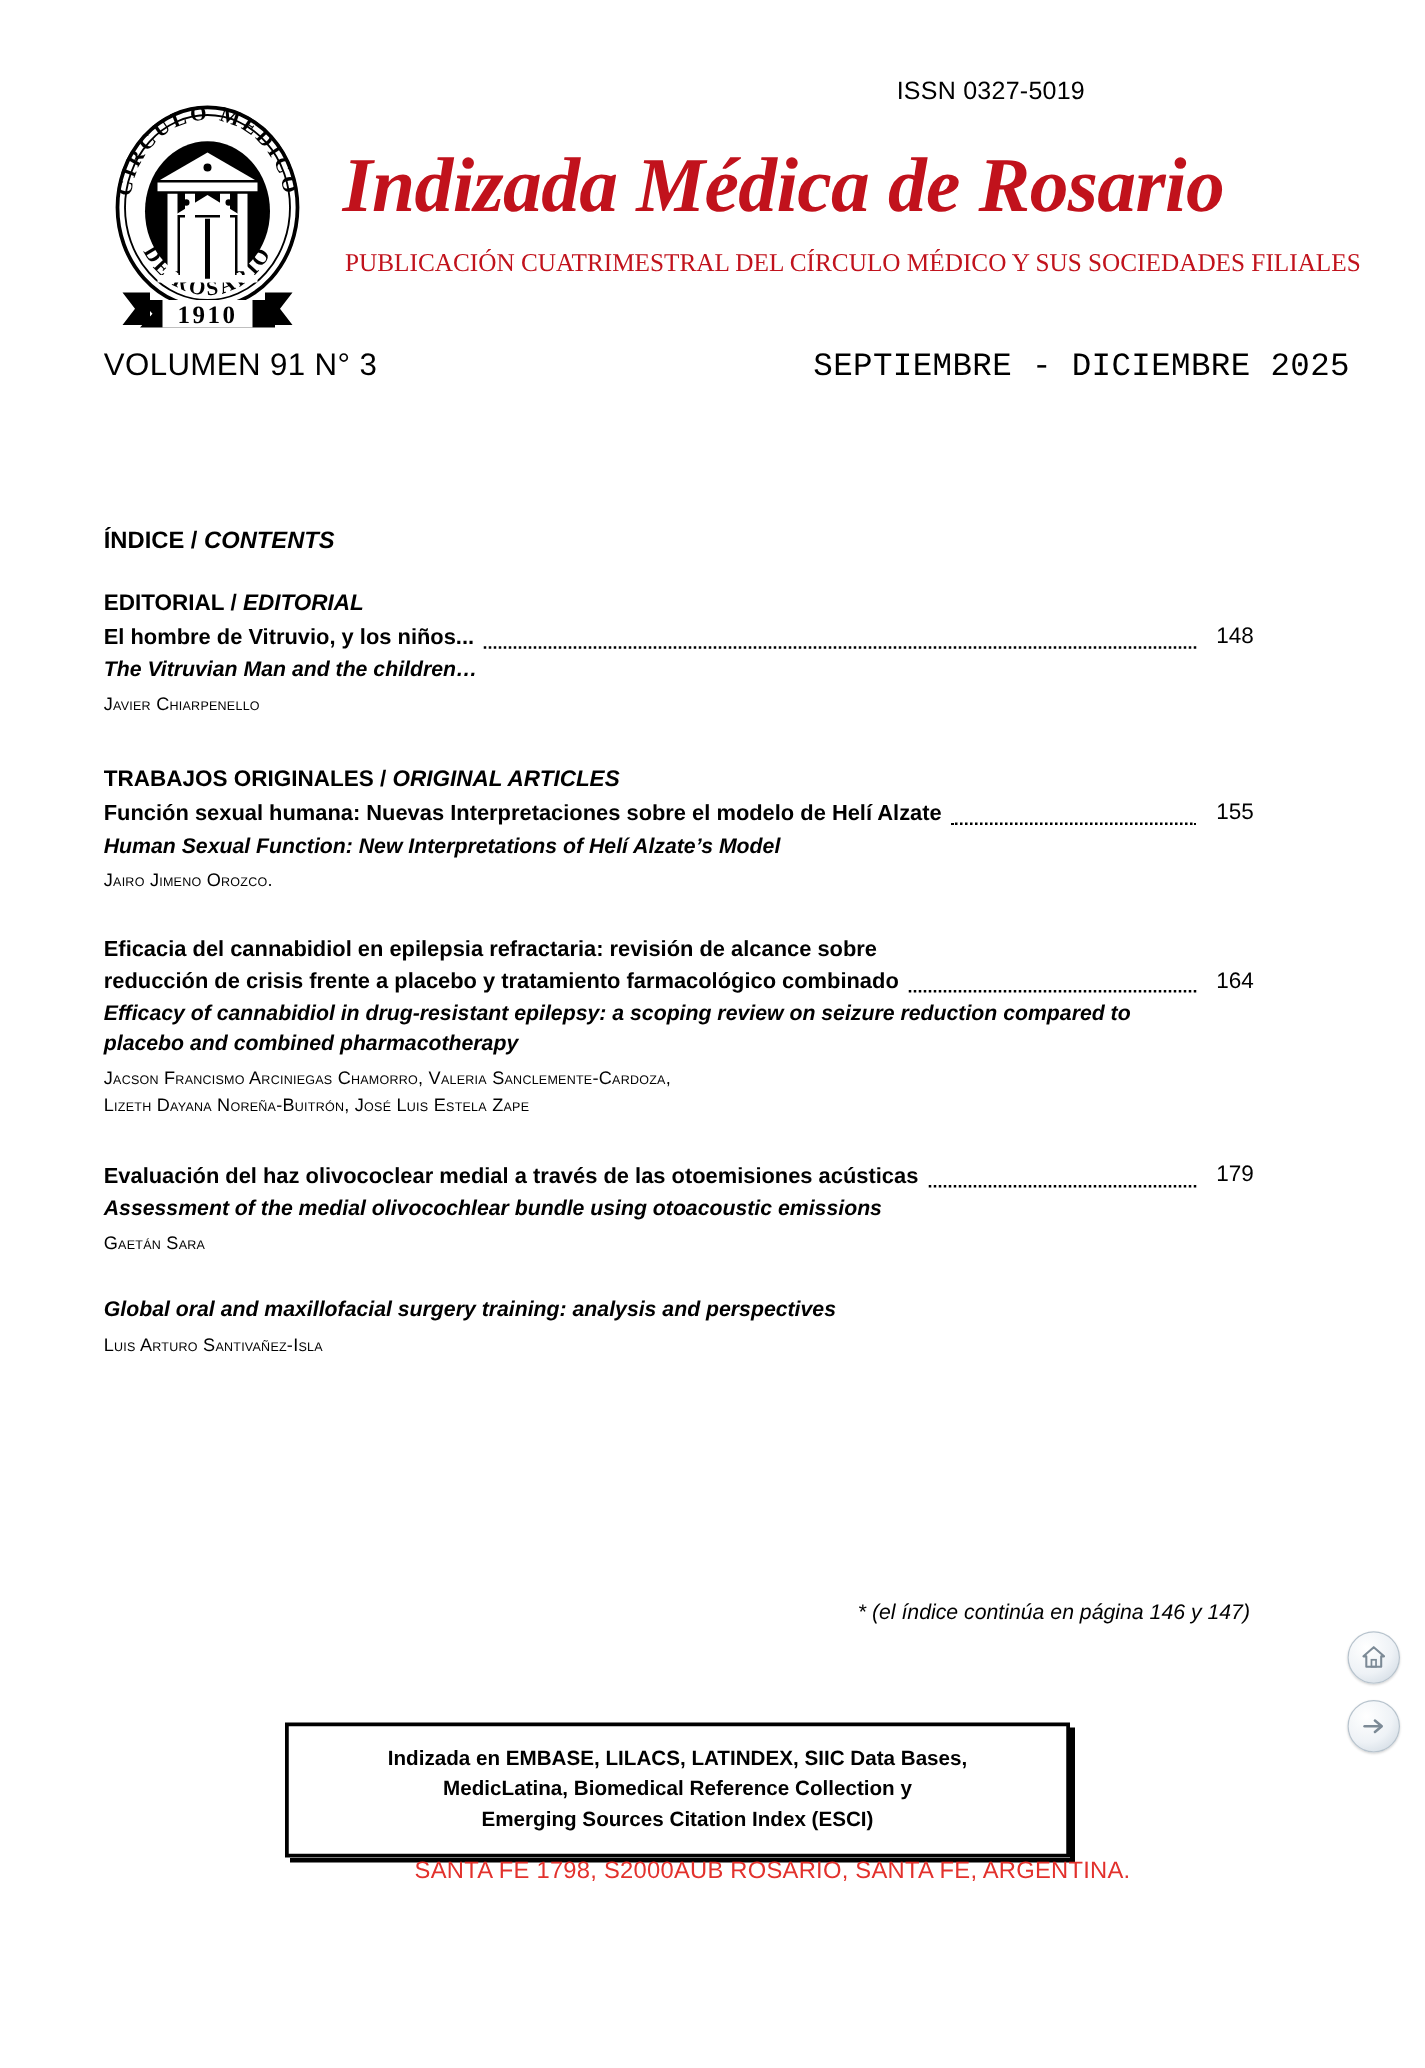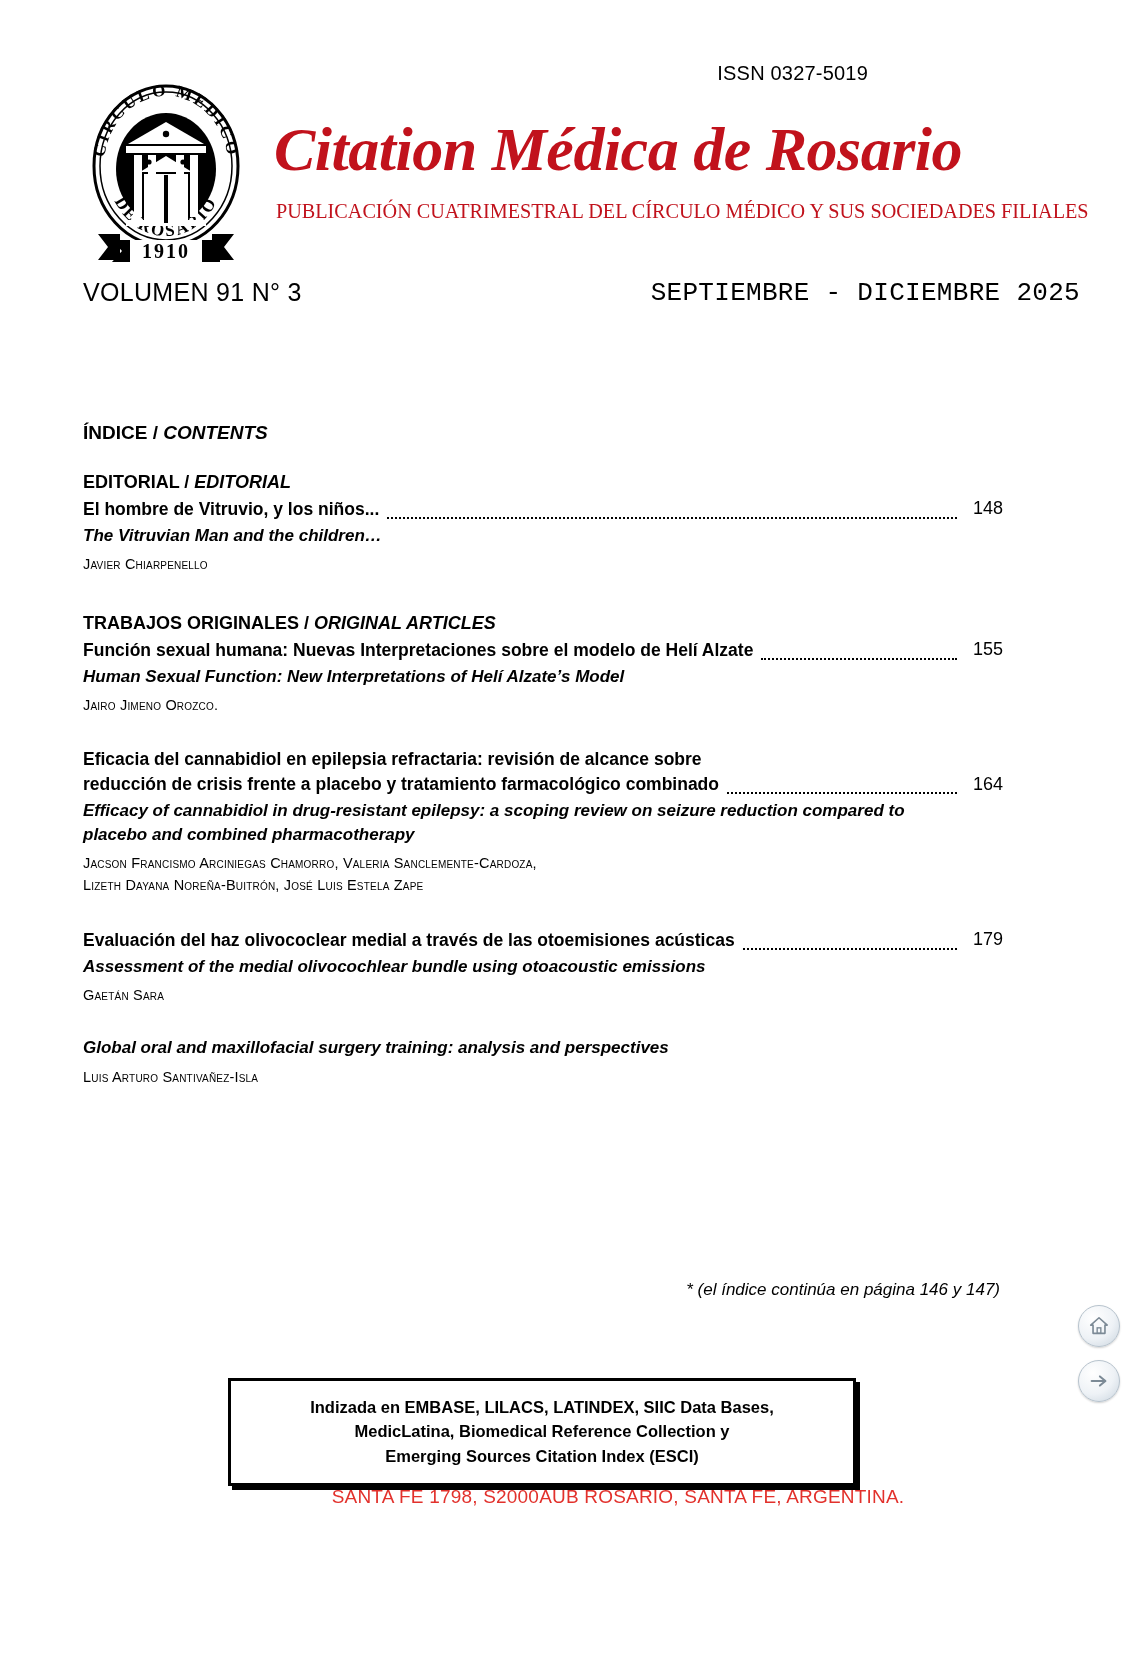--- a/index.html
+++ b/index.html
@@ -279,21 +279,21 @@
       <g>
         <polygon points="34,170 142,170 142,192 34,192 44,181" fill="#000000"></polygon>
         <polygon points="20,164 42,164 42,190 20,190 30,177" fill="#000000"></polygon>
         <polygon points="134,164 156,164 146,177 156,190 134,190" fill="#000000"></polygon>
         <rect x="52" y="170" width="72" height="22" fill="#ffffff"></rect>
         <text x="88" y="188" text-anchor="middle" font-family="Liberation Serif, serif" font-size="20" font-weight="700" fill="#000000" letter-spacing="2">1910</text>
       </g>
     </svg>
   </div>
 
-  <div class="journal-title">Citation Médica de Rosario</div>
+  <div class="journal-title">Indizada Médica de Rosario</div>
   <div class="journal-subtitle">PUBLICACIÓN CUATRIMESTRAL DEL CÍRCULO MÉDICO Y SUS SOCIEDADES FILIALES</div>
 </div>
 
 <div class="volume-bar">
   <div class="volume-left">VOLUMEN 91 N° 3</div>
   <div class="volume-right">SEPTIEMBRE - DICIEMBRE 2025</div>
 </div>
 
 <div class="contents">
 

